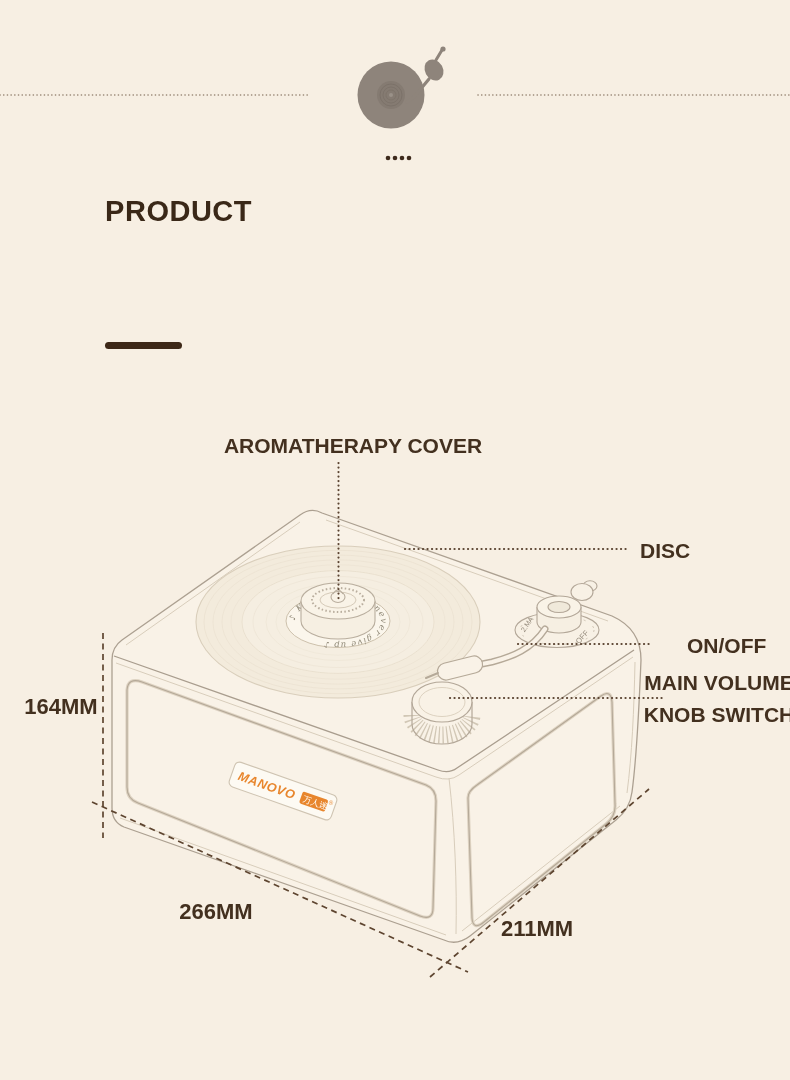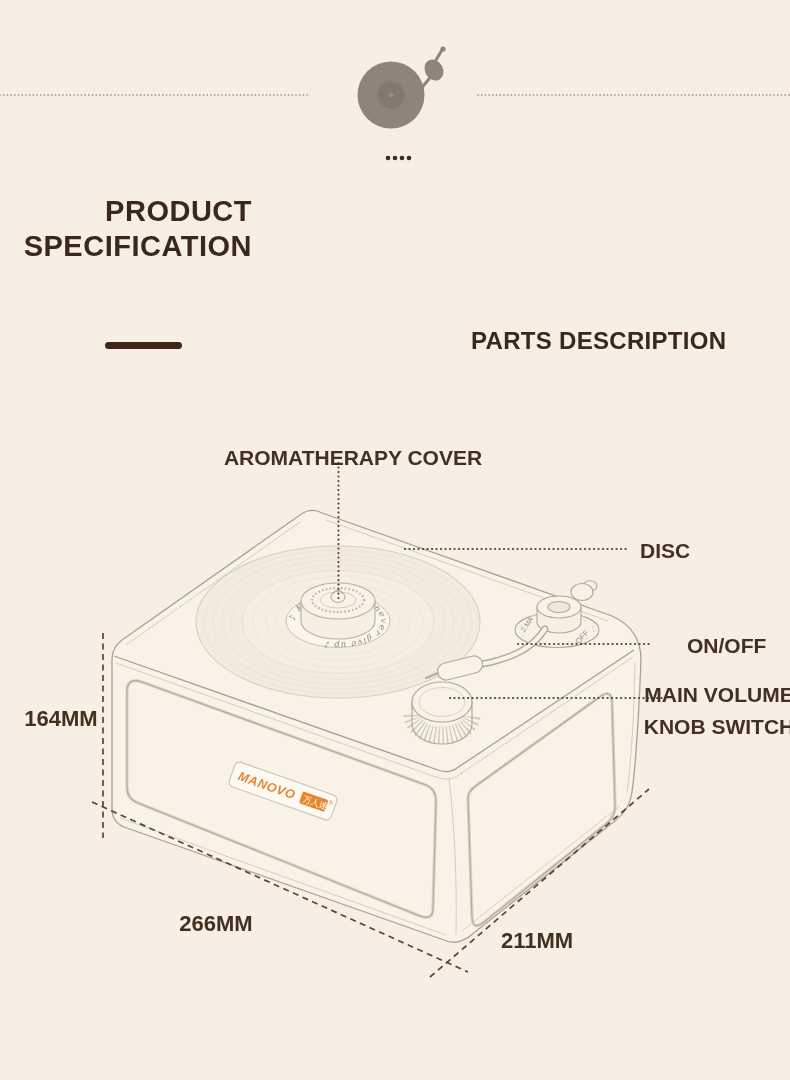--- a/index.html
+++ b/index.html
@@ -4,21 +4,21 @@
 <style>
   html,body{margin:0;padding:0;}
   #stage{
     position:relative;width:790px;height:1080px;overflow:hidden;
     background:#f7efe3;
     font-family:"Liberation Sans", sans-serif;
     color:#3e2a1b;
   }
   #artwork{position:absolute;left:0;top:0;}
   .lbl{position:absolute;font-weight:bold;color:#43301f;white-space:nowrap;}
-  .lbl.center{transform:translateX(-50%);margin-top:12px;}
+  .lbl.center{transform:translateX(-50%);}
   #product-title{
     left:0;top:194px;width:243px;text-align:right;
     font-size:29px;line-height:35px;letter-spacing:.5px;color:#3a2818;margin-left:9px;
   }
   #title-underline{
     position:absolute;left:105px;top:342px;width:77px;height:7px;
     border-radius:3.5px;background:#3d2817;
   }
   #section-title{left:471px;top:327px;font-size:24px;letter-spacing:.3px;color:#3a2818;}
   .callout{font-size:21px;}
@@ -167,25 +167,23 @@
 
     <g stroke="#5e4530" stroke-width="1.7" stroke-dasharray="6 4.5" fill="none">
       <path d="M 103 633 V 838"></path>
       <path d="M 92 802 L 468 972"></path>
       <path d="M 430 977 L 649 789"></path>
     </g>
   </svg>
 
   <div class="lbl" id="product-title">
     <span class="blk">PRODUCT</span>
-    <span class="blk">SPECIFICATION</span>
   </div>
   <div id="title-underline"></div>
 
-  <div class="lbl" id="section-title">PARTS DESCRIPTION</div>
 
   <div class="lbl callout center" id="callout-aromatherapy">AROMATHERAPY COVER</div>
   <div class="lbl callout" id="callout-disc">DISC</div>
   <div class="lbl callout" id="callout-onoff">ON/OFF</div>
   <div class="lbl callout center" id="callout-mainvolume">
     <span class="blk">MAIN VOLUME</span>
     <span class="blk">KNOB SWITCH</span>
   </div>
 
   <div class="lbl dim center" id="dim-height">164MM</div>

